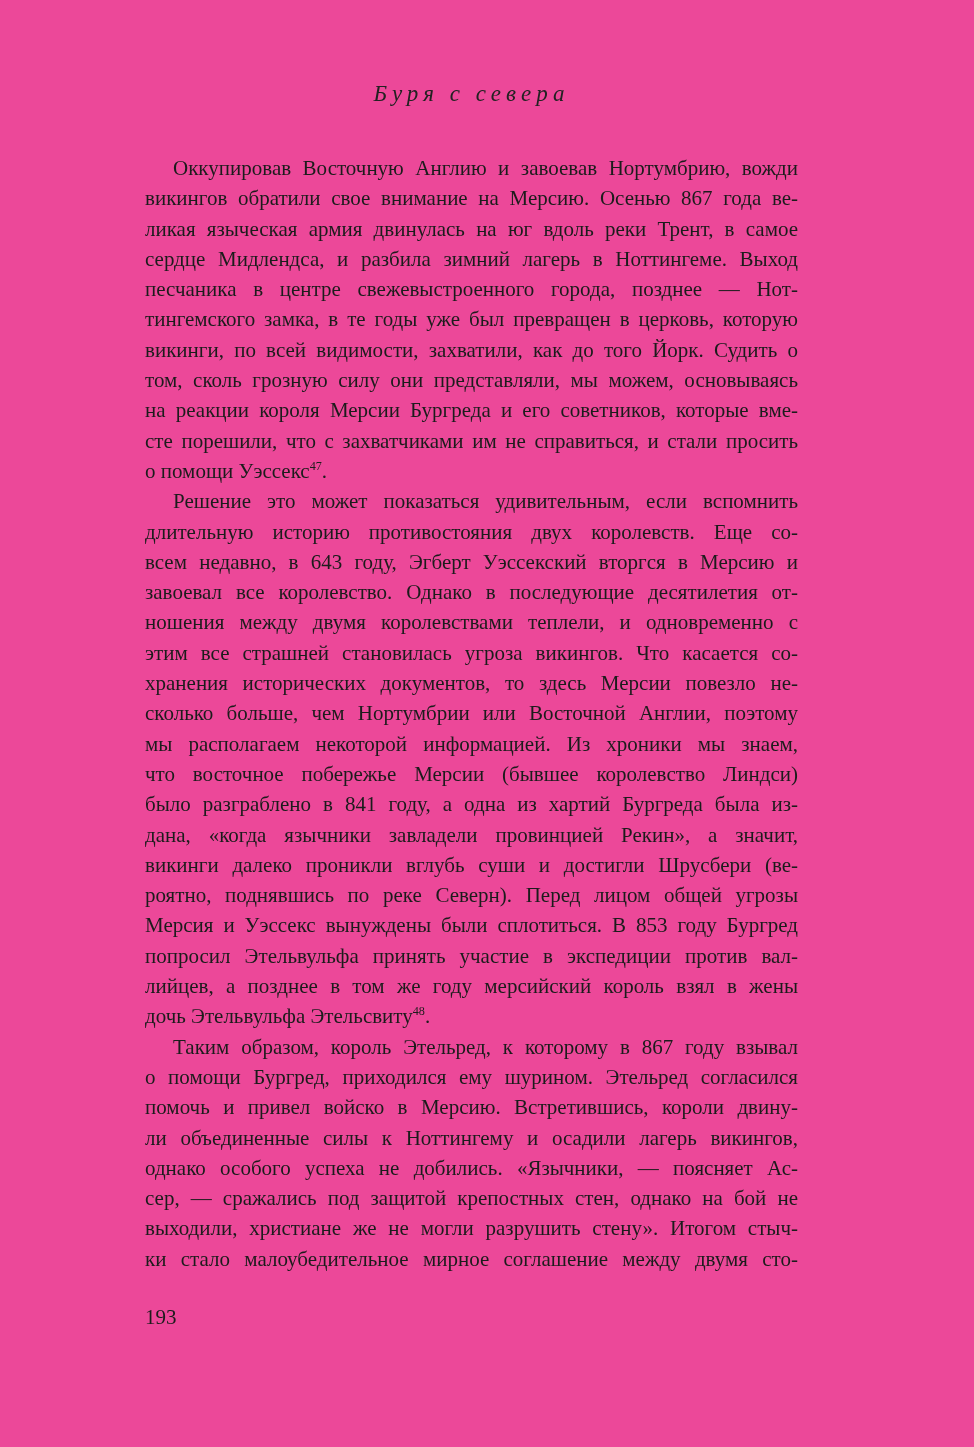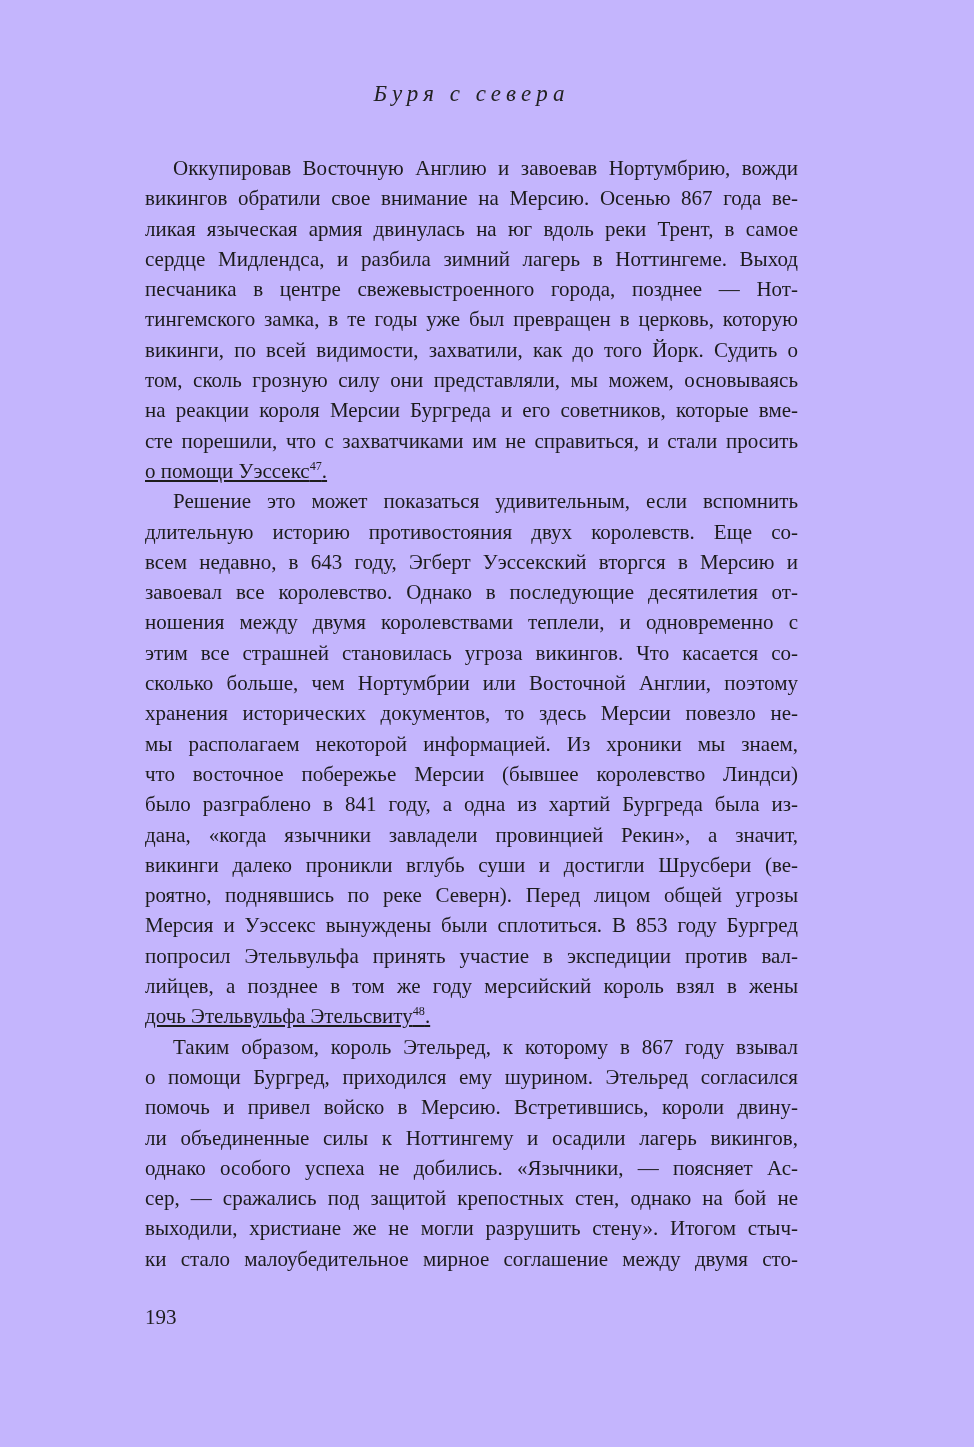--- a/index.html
+++ b/index.html
@@ -5,21 +5,21 @@
   html, body {
     margin: 0;
     padding: 0;
     background: #e8e8e8;
   }
   .page {
     position: relative;
     width: 974px;
     height: 1447px;
     margin: 0 auto;
-    background: #c4b5fd;
+    background: #ec4899;
     color: #1c1c1c;
     font-family: "Liberation Serif", "DejaVu Serif", serif;
     overflow: hidden;
   }
   .running-header {
     position: absolute;
     top: 80px;
     left: 145px;
     width: 653px;
     text-align: center;
@@ -45,21 +45,20 @@
   .line {
     text-align: justify;
     text-align-last: justify;
     white-space: normal;
   }
   .line.first {
     text-indent: 28px;
   }
   .line.para-end {
     text-align-last: left;
-    text-decoration: underline;
   }
   sup {
     font-size: 0.58em;
     line-height: 0;
     vertical-align: super;
   }
   .page-number {
     position: absolute;
     top: 1303px;
     left: 145px;
@@ -91,22 +90,22 @@
         <div class="line">сте порешили, что с захватчиками им не справиться, и стали просить</div>
         <div class="line para-end">о помощи Уэссекс<sup>47</sup>.</div>
       </div>
       <div class="para">
         <div class="line first">Решение это может показаться удивительным, если вспомнить</div>
         <div class="line">длительную историю противостояния двух королевств. Еще со-</div>
         <div class="line">всем недавно, в 643 году, Эгберт Уэссекский вторгся в Мерсию и</div>
         <div class="line">завоевал все королевство. Однако в последующие десятилетия от-</div>
         <div class="line">ношения между двумя королевствами теплели, и одновременно с</div>
         <div class="line">этим все страшней становилась угроза викингов. Что касается со-</div>
+        <div class="line">хранения исторических документов, то здесь Мерсии повезло не-</div>
         <div class="line">сколько больше, чем Нортумбрии или Восточной Англии, поэтому</div>
-        <div class="line">хранения исторических документов, то здесь Мерсии повезло не-</div>
         <div class="line">мы располагаем некоторой информацией. Из хроники мы знаем,</div>
         <div class="line">что восточное побережье Мерсии (бывшее королевство Линдси)</div>
         <div class="line">было разграблено в 841 году, а одна из хартий Бургреда была из-</div>
         <div class="line">дана, «когда язычники завладели провинцией Рекин», а значит,</div>
         <div class="line">викинги далеко проникли вглубь суши и достигли Шрусбери (ве-</div>
         <div class="line">роятно, поднявшись по реке Северн). Перед лицом общей угрозы</div>
         <div class="line">Мерсия и Уэссекс вынуждены были сплотиться. В 853 году Бургред</div>
         <div class="line">попросил Этельвульфа принять участие в экспедиции против вал-</div>
         <div class="line">лийцев, а позднее в том же году мерсийский король взял в жены</div>
         <div class="line para-end">дочь Этельвульфа Этельсвиту<sup>48</sup>.</div>

